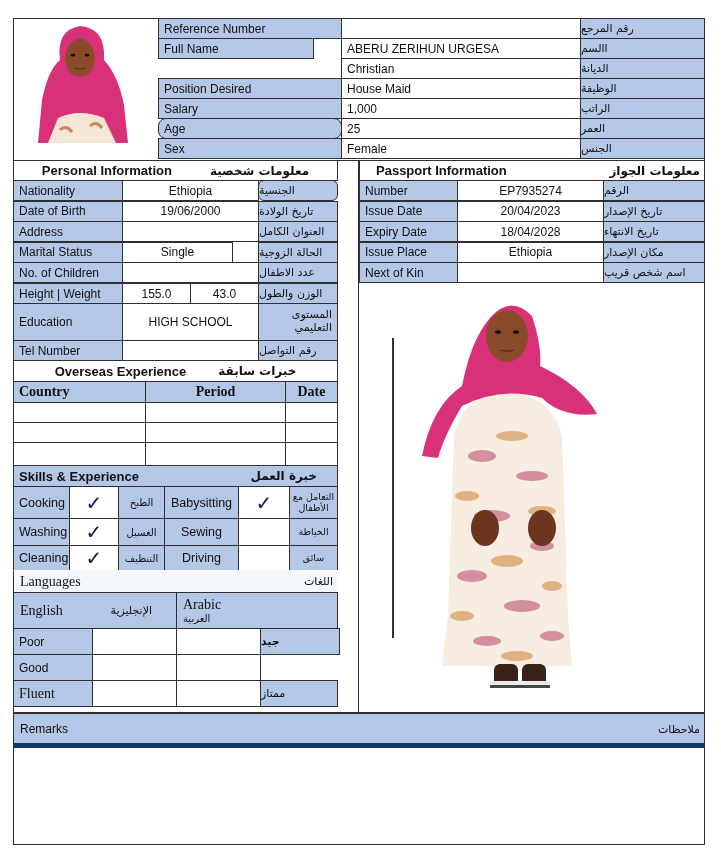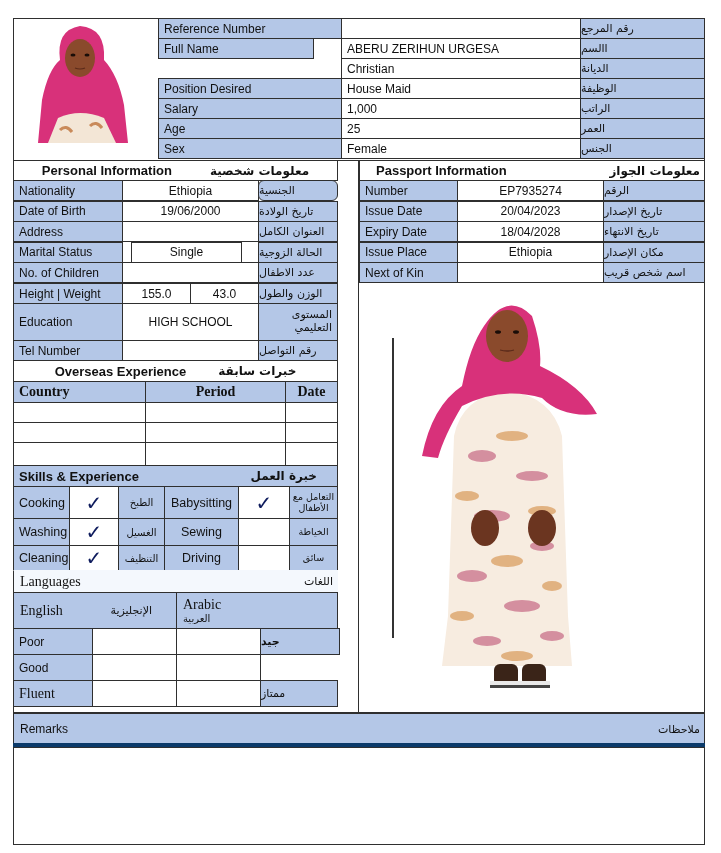--- a/index.html
+++ b/index.html
@@ -53,21 +53,21 @@
     <div class="cell lbl ar" style="left:580px;top:38px;width:125px;height:21px;">االسم</div>
     <div class="cell lbl pad" style="left:158px;top:58px;width:184px;height:21px;margin-top:21px;">Religion</div>
     <div class="cell val pad" style="left:341px;top:58px;width:240px;height:21px;">Christian</div>
     <div class="cell lbl ar" style="left:580px;top:58px;width:125px;height:21px;">الديانة</div>
     <div class="cell lbl pad" style="left:158px;top:78px;width:184px;height:21px;">Position Desired</div>
     <div class="cell val pad" style="left:341px;top:78px;width:240px;height:21px;">House Maid</div>
     <div class="cell lbl ar" style="left:580px;top:78px;width:125px;height:21px;">الوظيفة</div>
     <div class="cell lbl pad" style="left:158px;top:98px;width:184px;height:21px;">Salary</div>
     <div class="cell val pad" style="left:341px;top:98px;width:240px;height:21px;">1,000</div>
     <div class="cell lbl ar" style="left:580px;top:98px;width:125px;height:21px;">الراتب</div>
-    <div class="cell lbl pad" style="left:158px;top:118px;width:184px;height:21px;">Age</div>
+    <div class="cell lbl pad" style="left:158px;top:118px;width:184px;height:21px;border-radius:8px;">Age</div>
     <div class="cell val pad" style="left:341px;top:118px;width:240px;height:21px;">25</div>
     <div class="cell lbl ar" style="left:580px;top:118px;width:125px;height:21px;">العمر</div>
     <div class="cell lbl pad" style="left:158px;top:138px;width:184px;height:21px;">Sex</div>
     <div class="cell val pad" style="left:341px;top:138px;width:240px;height:21px;">Female</div>
     <div class="cell lbl ar" style="left:580px;top:138px;width:125px;height:21px;">الجنس</div>
   </div>
 
 <div class="cell val center bold" style="left:13px;top:160px;width:325px;height:21px;font-size:13px;">
   <span style="margin-right:38px;">Personal Information</span>
   <span style="font-family:'DejaVu Sans',sans-serif;font-size:12px;">معلومات شخصية</span>
@@ -76,21 +76,21 @@
     <div class="cell lbl pad" style="left:13px;top:180px;width:110px;height:21px;">Nationality</div>
     <div class="cell val center" style="left:122px;top:180px;width:137px;height:21px;">Ethiopia</div>
     <div class="cell lbl ar" style="left:258px;top:180px;width:80px;height:21px;border-radius:6px;">الجنسية</div>
     <div class="cell lbl pad" style="left:13px;top:200.6px;width:110px;height:21px;">Date of Birth</div>
     <div class="cell val center" style="left:122px;top:200.6px;width:137px;height:21px;">19/06/2000</div>
     <div class="cell lbl ar" style="left:258px;top:200.6px;width:80px;height:21px;">تاريخ الولادة</div>
     <div class="cell lbl pad" style="left:13px;top:221.2px;width:110px;height:21px;">Address</div>
     <div class="cell val center" style="left:122px;top:221.2px;width:137px;height:21px;"></div>
     <div class="cell lbl ar" style="left:258px;top:221.2px;width:80px;height:21px;">العنوان الكامل</div>
     <div class="cell lbl pad" style="left:13px;top:241.8px;width:110px;height:21px;">Marital Status</div>
-    <div class="cell val center" style="left:122px;top:241.8px;width:111px;height:21px;margin-left:9px;">Single</div>
+    <div class="cell val center" style="left:122px;top:241.8px;width:111px;height:21px;">Single</div>
     <div class="cell lbl ar" style="left:258px;top:241.8px;width:80px;height:21px;">الحالة الزوجية</div>
     <div class="cell lbl pad" style="left:13px;top:262.4px;width:110px;height:21px;">No. of Children</div>
     <div class="cell val center" style="left:122px;top:262.4px;width:137px;height:21px;"></div>
     <div class="cell lbl ar" style="left:258px;top:262.4px;width:80px;height:21px;">عدد الاطفال</div>
   </div>
 
 <div class="cell lbl pad" style="left:13px;top:283px;width:110px;height:21px;">Height | Weight</div>
 <div class="cell val center" style="left:122px;top:283px;width:69px;height:21px;">155.0</div>
 <div class="cell val center" style="left:190px;top:283px;width:69px;height:21px;">43.0</div>
 <div class="cell lbl ar" style="left:258px;top:283px;width:80px;height:21px;">الوزن والطول</div>

